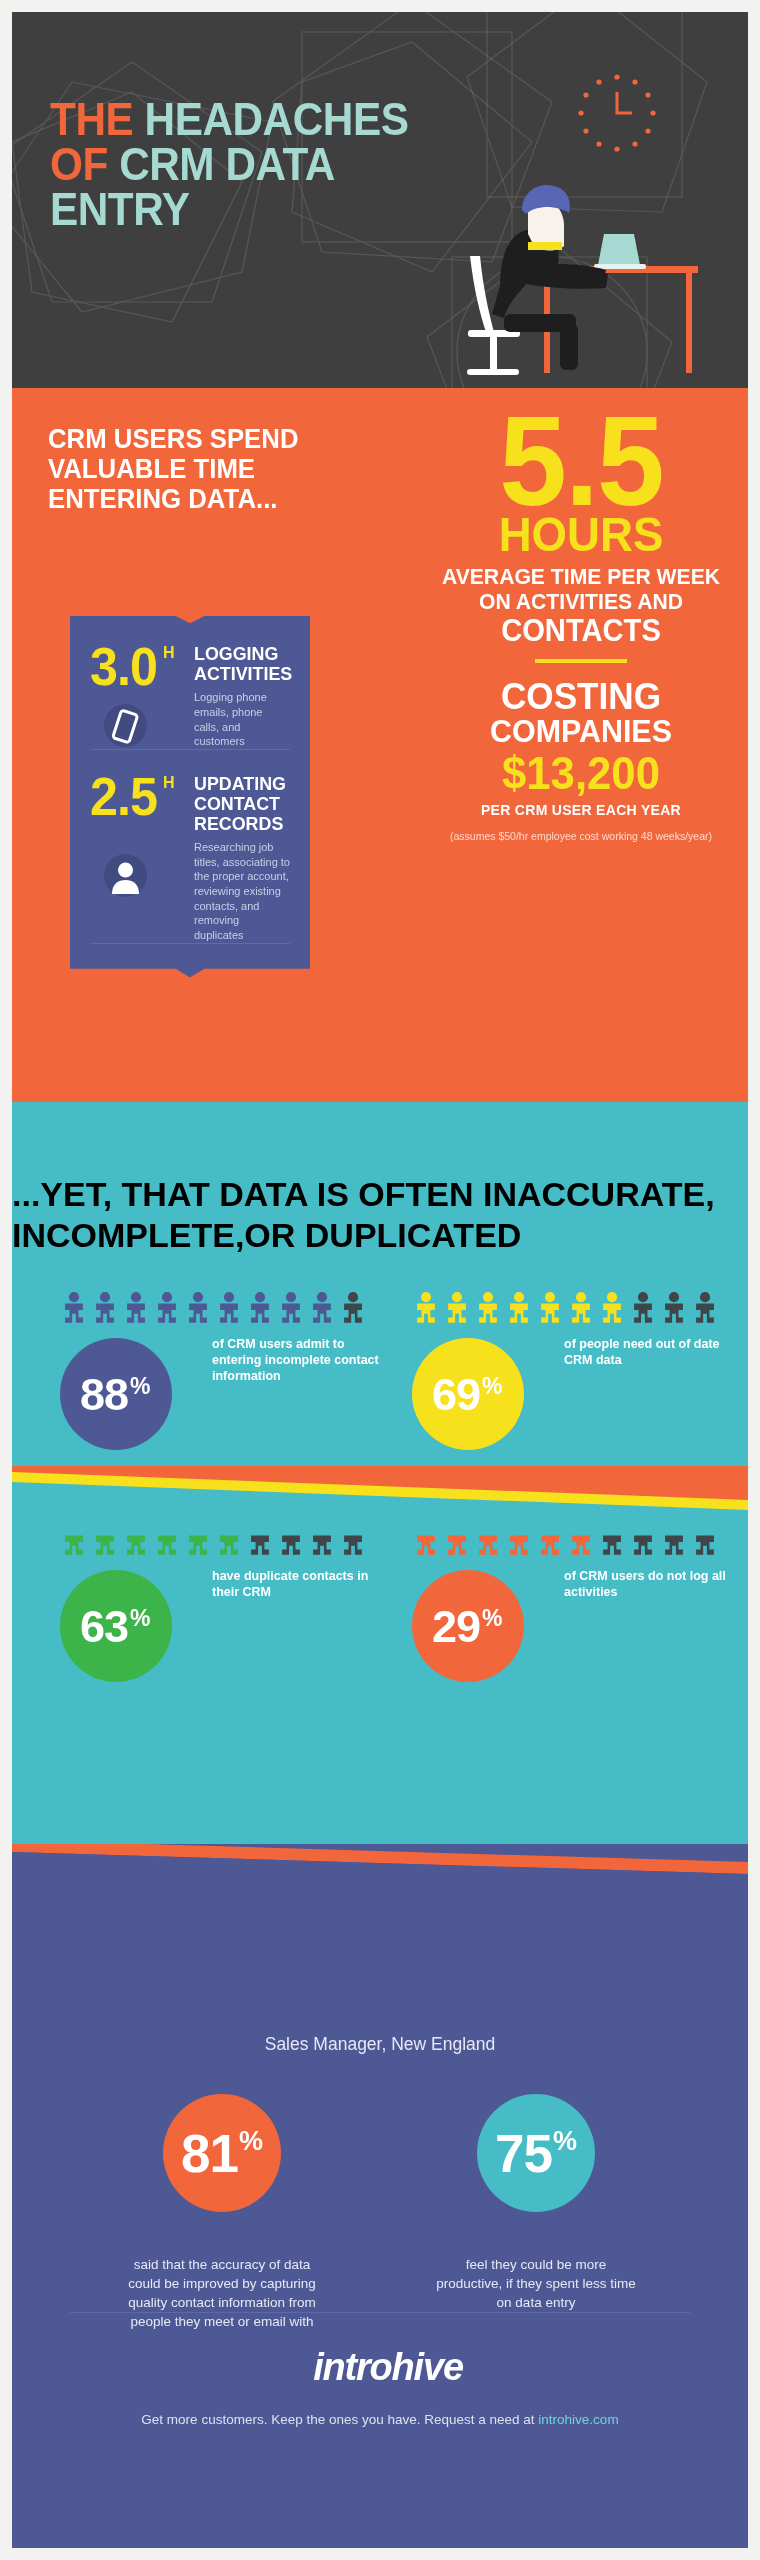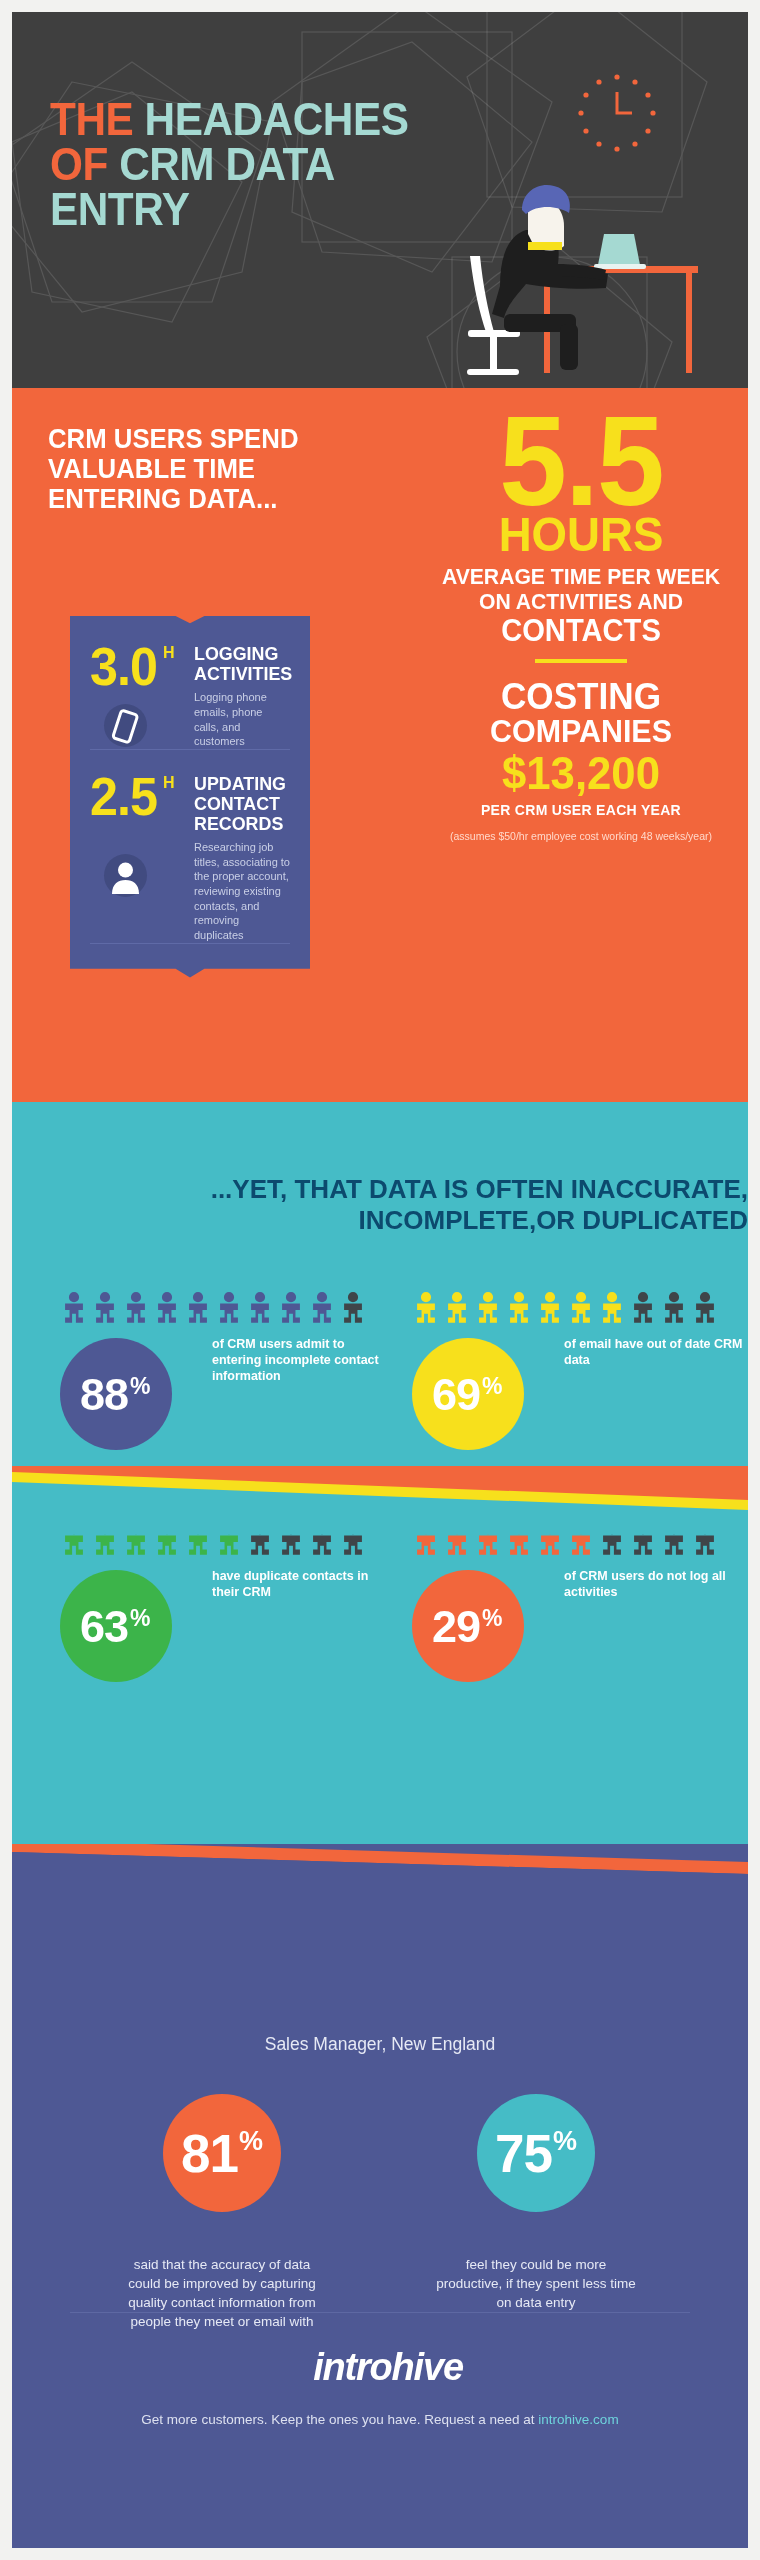--- a/index.html
+++ b/index.html
@@ -133,23 +133,23 @@
 
   
   .band {
     position:absolute; left:0; right:0; top:1078px; height:68px; z-index:1;
     overflow:hidden; pointer-events:none;
   }
 
   
   .teal { position:relative; background:#45bcc6; height:742px; }
   .teal-head {
-    position:absolute; left:0; right:0; top:72px; text-align:right;
-    font-family:"Liberation Sans Narrow","Liberation Sans",sans-serif;
-    font-weight:bold; font-size:26px; line-height:1.2; color:#0c4a6e;
+    position:absolute; left:0; right:0; top:72px; text-align:left;
+    font-family:"Liberation Sans Narrow","Liberation Sans",sans-serif;
+    font-weight:bold; font-size:34px; line-height:1.2; color:#000000;
     text-transform:uppercase;
   }
   .stat-grid { position:absolute; left:0; top:190px; width:100%; }
   .sg-cell { position:absolute; width:350px; }
   .people-row { height:34px; display:flex; gap:3px; }
   .bubble {
     position:relative; width:112px; height:112px; border-radius:50%;
     display:flex; align-items:center; justify-content:flex-start;
     padding-left:20px; margin-top:12px;
   }
@@ -455,21 +455,21 @@
               <path d="M11 0 a4 4 0 1 1 0 8 a4 4 0 1 1 0 -8 Z M4 9 L18 9 L18 14 L14.5 14 L14.5 20 L18 20 L18 24 L12.5 24 L12.5 17 L9.5 17 L9.5 24 L4 24 L4 20 L7.5 20 L7.5 14 L4 14 Z" fill="#3f4549"></path>
             </svg>
             <svg viewBox="0 0 22 25" width="28" height="32">
               <path d="M11 0 a4 4 0 1 1 0 8 a4 4 0 1 1 0 -8 Z M4 9 L18 9 L18 14 L14.5 14 L14.5 20 L18 20 L18 24 L12.5 24 L12.5 17 L9.5 17 L9.5 24 L4 24 L4 20 L7.5 20 L7.5 14 L4 14 Z" fill="#3f4549"></path>
             </svg>
           </div>
         <div class="bubble" style="background:#f7e01c;">
           <span class="bub-num">69</span>
             <span class="bub-pct">%</span>
         </div>
-        <div class="bub-label">of email have out of date CRM data</div>
+        <div class="bub-label">of people need out of date CRM data</div>
       </div>
 
       <div class="sg-cell" style="left:48px;top:232px;">
         <div class="people-row" id="pr2">
             <svg viewBox="0 0 22 25" width="28" height="32">
               <path d="M11 0 a4 4 0 1 1 0 8 a4 4 0 1 1 0 -8 Z M4 9 L18 9 L18 14 L14.5 14 L14.5 20 L18 20 L18 24 L12.5 24 L12.5 17 L9.5 17 L9.5 24 L4 24 L4 20 L7.5 20 L7.5 14 L4 14 Z" fill="#3cb44a"></path>
             </svg>
             <svg viewBox="0 0 22 25" width="28" height="32">
               <path d="M11 0 a4 4 0 1 1 0 8 a4 4 0 1 1 0 -8 Z M4 9 L18 9 L18 14 L14.5 14 L14.5 20 L18 20 L18 24 L12.5 24 L12.5 17 L9.5 17 L9.5 24 L4 24 L4 20 L7.5 20 L7.5 14 L4 14 Z" fill="#3cb44a"></path>
             </svg>

